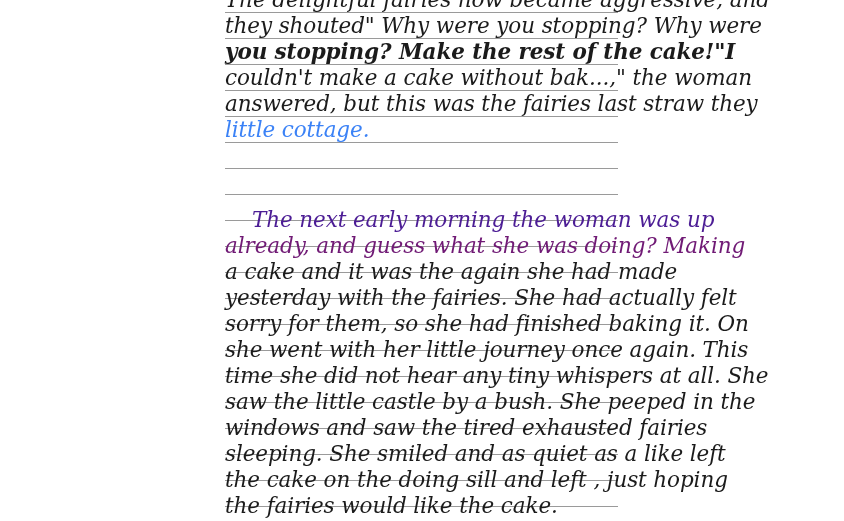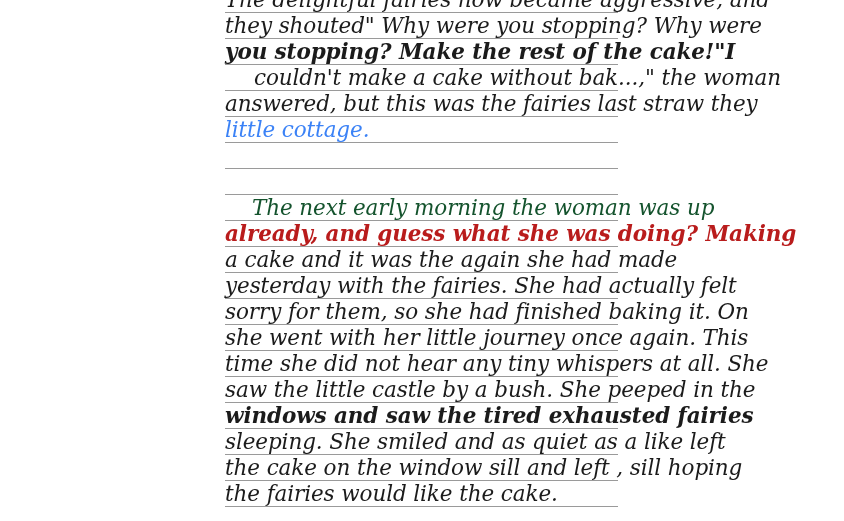--- a/index.html
+++ b/index.html
@@ -83,38 +83,38 @@
   <div id="sheet" style="background: rgb(255, 255, 255);">
 
     <div id="rules" style="background-image: repeating-linear-gradient(rgba(0, 0, 0, 0) 0px, rgba(0, 0, 0, 0) 24.6px, rgb(154, 154, 154) 24.6px, rgb(154, 154, 154) 26px);"></div>
 
     <div id="text-body" style="top: -13px;">
 
       <div class="para">
         <div class="line" style="color: rgb(27, 27, 27);">The delightful fairies now became aggressive, and</div>
         <div class="line" style="color: rgb(27, 27, 27);">they shouted" Why were you stopping? Why were</div>
         <div class="line" style="color: rgb(27, 27, 27); font-weight: bold;">you stopping? Make the rest of the cake!"I</div>
-        <div class="line" style="color: rgb(27, 27, 27); margin-left: 29px;">couldn't make a cake without bak...," the woman</div>
+        <div class="line" style="color: rgb(27, 27, 27);">couldn't make a cake without bak...," the woman</div>
         <div class="line" style="color: rgb(27, 27, 27); text-align: right;">answered, but this was the fairies last straw they</div>
         <div class="line" style="color: #3b82f6;">little cottage.</div>
       </div>
 
       <div class="spacer-line"></div>
       <div class="spacer-line"></div>
 
       <div class="para">
-        <div class="line" style="color: #14532d;">    The next early morning the woman was up</div>
-        <div class="line" style="color: #b91c1c; font-weight: bold;">already, and guess what she was doing? Making</div>
+        <div class="line" style="color: #4c1d95; margin-top: 12px;">    The next early morning the woman was up</div>
+        <div class="line" style="color: #701a75;">already, and guess what she was doing? Making</div>
         <div class="line" style="color: rgb(27, 27, 27);">a cake and it was the again she had made</div>
         <div class="line" style="color: rgb(27, 27, 27);">yesterday with the fairies. She had actually felt</div>
         <div class="line" style="color: rgb(27, 27, 27);">sorry for them, so she had finished baking it. On</div>
         <div class="line" style="color: rgb(27, 27, 27);">she went with her little journey once again. This</div>
         <div class="line" style="color: rgb(27, 27, 27);">time she did not hear any tiny whispers at all. She</div>
         <div class="line" style="color: rgb(27, 27, 27);">saw the little castle by a bush. She peeped in the</div>
-        <div class="line" style="color: rgb(27, 27, 27); font-weight: bold;">windows and saw the tired exhausted fairies</div>
+        <div class="line" style="color: rgb(27, 27, 27);">windows and saw the tired exhausted fairies</div>
         <div class="line" style="color: rgb(27, 27, 27);">sleeping. She smiled and as quiet as a like left</div>
-        <div class="line" style="color: rgb(27, 27, 27);">the cake on the window sill and left , sill hoping</div>
+        <div class="line" style="color: rgb(27, 27, 27);">the cake on the doing sill and left , just hoping</div>
         <div class="line" style="color: rgb(27, 27, 27);">the fairies would like the cake.</div>
       </div>
 
     </div>
   </div>
 </div>
 
 </body></html>

